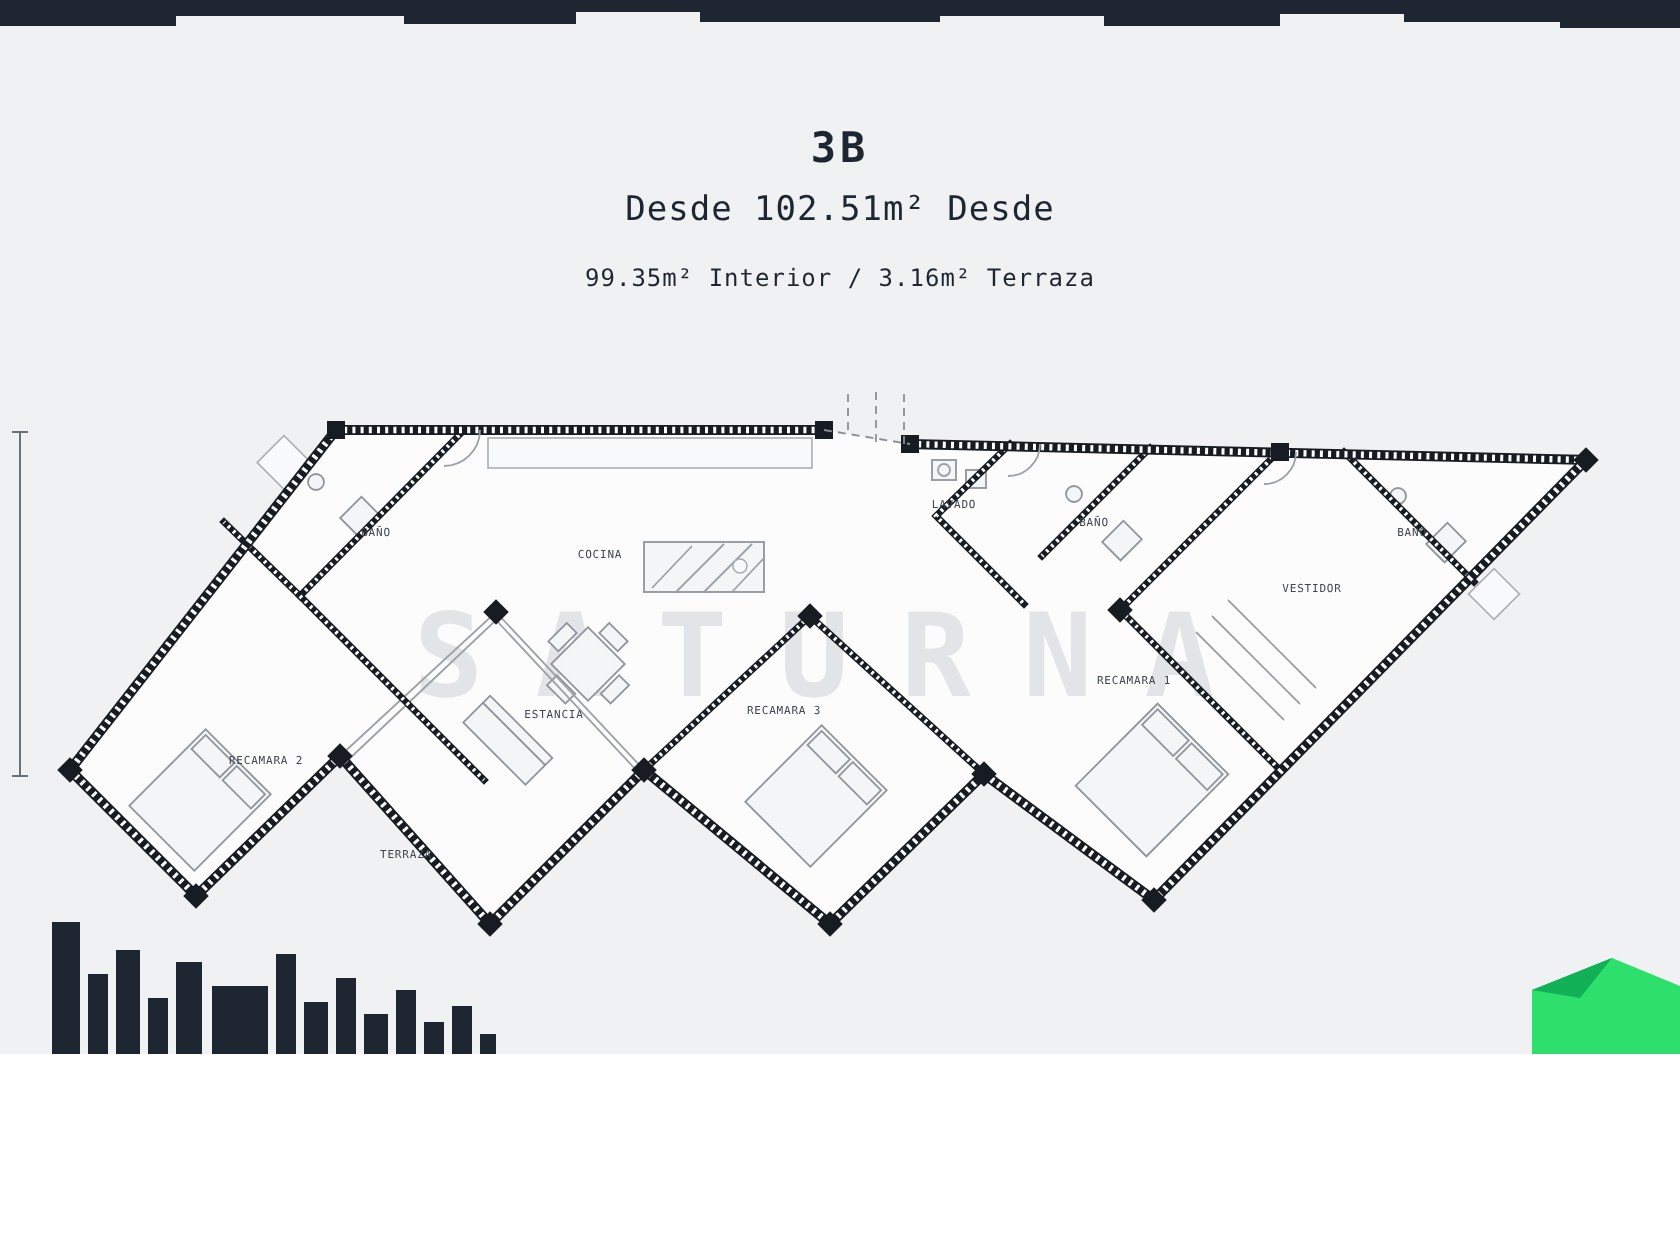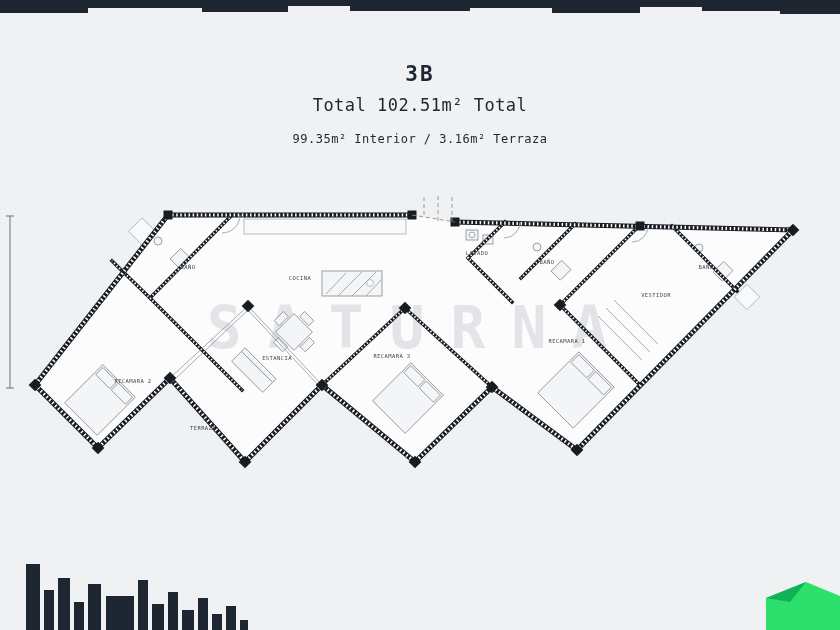--- a/index.html
+++ b/index.html
@@ -1,17 +1,17 @@
 <!DOCTYPE html>
 <html style="--ink: #1d2631; --background: #f0f1f2; --wall: #171c22; --watermark: #c9cdd2; --accent-green: #2ce06b; --accent-green-dark: #12b158;"><head>
 <meta charset="utf-8">
 <style>
   html,body{margin:0;padding:0;}
   .stage{
-    position:relative;width:840px;height:630px;overflow:hidden;
+    position:relative;width:840px;height:527px;overflow:hidden;
     background:var(--background,#f0f1f2);
     font-family:"DejaVu Sans Mono","Liberation Mono",monospace;
     color:var(--ink,#1d2631);
   }
   
   .top-strip{position:absolute;top:0;left:0;}
   .ts{fill:var(--ink,#1d2631);}
   
   .titles{position:absolute;top:62px;left:0;width:100%;text-align:center;}
   .unit{font-size:21px;font-weight:700;letter-spacing:2px;}
@@ -58,21 +58,21 @@
     <rect class="ts" x="350" y="0" width="120" height="11"></rect>
     <rect class="ts" x="470" y="0" width="82" height="8"></rect>
     <rect class="ts" x="552" y="0" width="88" height="13"></rect>
     <rect class="ts" x="640" y="0" width="62" height="7"></rect>
     <rect class="ts" x="702" y="0" width="78" height="11"></rect>
     <rect class="ts" x="780" y="0" width="60" height="14"></rect>
   </svg>
 
   <header class="titles">
     <div class="unit">3B</div>
-    <div class="total">Total 102.51m² Total</div>
+    <div class="total">Desde 102.51m² Desde</div>
     <div class="breakdown">99.35m² Interior / 3.16m² Terraza</div>
   </header>
 
   <svg class="plan-svg" viewBox="0 0 840 630">
     <defs>
       <path id="ow1" d="M168,215 L412,215"></path>
       <path id="ow2" d="M455,222 L793,230"></path>
       <path id="ow3" d="M168,215 L35,385"></path>
       <path id="ow4" d="M793,230 L577,450"></path>
       <path id="ow5" d="M35,385 L98,448 L170,378 L245,462 L322,385 L415,462 L492,387 L577,450"></path>

